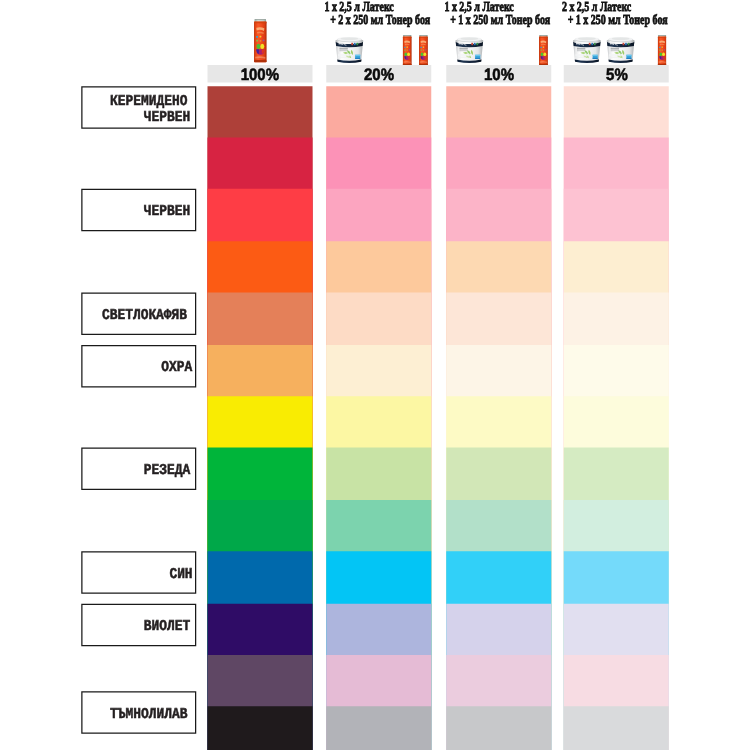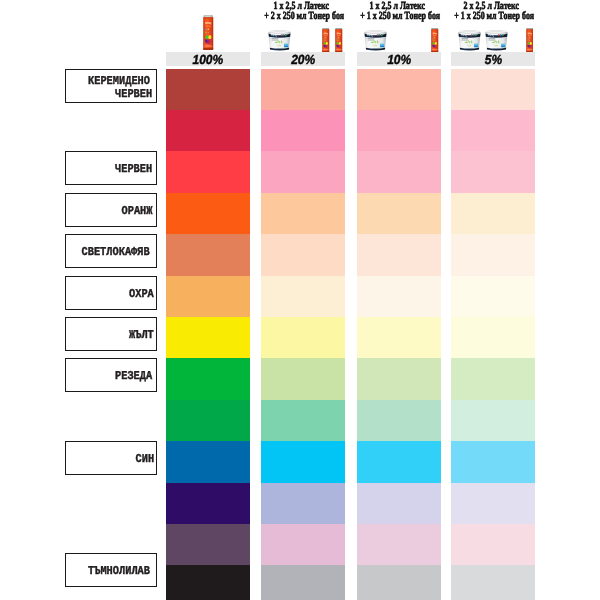--- a/index.html
+++ b/index.html
@@ -3,31 +3,31 @@
 <meta charset="utf-8">
 <title>Color tinting chart</title>
 <style>
   html,body{margin:0;padding:0;background:#ffffff;}
   body{width:600px;height:600px;overflow:hidden;
        font-family:"Liberation Sans",sans-serif;-webkit-font-smoothing:antialiased;text-rendering:geometricPrecision;}
   #sheet{position:relative;width:600px;height:600px;background:#fff;}
 
   
   .col-head{position:absolute;top:0;height:66px;}
-  .head-desc{position:absolute;left:-12px;right:-8px;top:0.5px;text-align:center;
+  .head-desc{position:absolute;left:-12px;right:-8px;top:0.5px;text-align:left;
              color:#111111;}
   .head-desc div{font-family:"Liberation Serif",serif;font-weight:bold;font-size:11px;
                  line-height:10.2px;white-space:nowrap;display:block;}
   .head-desc div>b{display:inline-block;transform:scaleX(0.725);transform-origin:center;
                    font-weight:bold;-webkit-text-stroke:0.62px #111;paint-order:stroke fill;}
   .head-prods{position:absolute;left:0;right:0;top:14px;height:38px;}
   .pct-band{position:absolute;left:0;right:0;top:51.5px;height:14px;background:#e7e7e7;}
   .pct-band span{display:block;width:100%;text-align:center;
                  font-family:"Liberation Sans",sans-serif;font-weight:bold;
-                 font-size:13.2px;line-height:15.8px;color:#0a0a0a;font-style:italic;}
+                 font-size:13.2px;line-height:15.8px;color:#0a0a0a;}
   .pct-band span>b{display:inline-block;transform:scaleX(0.91);transform-origin:center;
                    font-weight:bold;-webkit-text-stroke:0.45px #0a0a0a;}
 
   
   .prod{position:absolute;bottom:0;}
   .prod svg{display:block;}
 
   
   .name-box{position:absolute;left:65px;width:89.5px;
             border:1.85px solid #1a1a1a;background:#fff;
@@ -502,25 +502,20 @@
     <div class="swatch" style="left: 451.4px; width: 83.8px; top: 109.9px; height: 490.1px; background: rgb(253, 185, 205);"></div>
     <div class="name-box" style="top: 151.3px; height: 32px; left: 65px; width: 89.5px;">
       <span class="nm">
         <span class="nl"><b>ЧЕРВЕН</b></span>
       </span>
     </div>
     <div class="swatch" style="left: 166.4px; width: 83.3px; top: 151.3px; height: 448.7px; background: rgb(254, 61, 69);"></div>
     <div class="swatch" style="left: 260.9px; width: 83.8px; top: 151.3px; height: 448.7px; background: rgb(252, 165, 192);"></div>
     <div class="swatch" style="left: 356.9px; width: 83.8px; top: 151.3px; height: 448.7px; background: rgb(252, 180, 200);"></div>
     <div class="swatch" style="left: 451.4px; width: 83.8px; top: 151.3px; height: 448.7px; background: rgb(253, 194, 210);"></div>
-    <div class="name-box" style="top: 192.7px; height: 32px; left: 65px; width: 89.5px;">
-      <span class="nm">
-        <span class="nl"><b>ОРАНЖ</b></span>
-      </span>
-    </div>
     <div class="swatch" style="left: 166.4px; width: 83.3px; top: 192.7px; height: 407.3px; background: rgb(252, 91, 20);"></div>
     <div class="swatch" style="left: 260.9px; width: 83.8px; top: 192.7px; height: 407.3px; background: rgb(253, 201, 156);"></div>
     <div class="swatch" style="left: 356.9px; width: 83.8px; top: 192.7px; height: 407.3px; background: rgb(253, 217, 178);"></div>
     <div class="swatch" style="left: 451.4px; width: 83.8px; top: 192.7px; height: 407.3px; background: rgb(253, 238, 209);"></div>
     <div class="name-box" style="top: 234.1px; height: 32px; left: 65px; width: 89.5px;">
       <span class="nm">
         <span class="nl"><b>СВЕТЛОКАФЯВ</b></span>
       </span>
     </div>
     <div class="swatch" style="left: 166.4px; width: 83.3px; top: 234.1px; height: 365.9px; background: rgb(228, 128, 89);"></div>
@@ -529,25 +524,20 @@
     <div class="swatch" style="left: 451.4px; width: 83.8px; top: 234.1px; height: 365.9px; background: rgb(253, 242, 229);"></div>
     <div class="name-box" style="top: 275.5px; height: 32px; left: 65px; width: 89.5px;">
       <span class="nm">
         <span class="nl"><b>ОХРА</b></span>
       </span>
     </div>
     <div class="swatch" style="left: 166.4px; width: 83.3px; top: 275.5px; height: 324.5px; background: rgb(246, 176, 94);"></div>
     <div class="swatch" style="left: 260.9px; width: 83.8px; top: 275.5px; height: 324.5px; background: rgb(253, 239, 211);"></div>
     <div class="swatch" style="left: 356.9px; width: 83.8px; top: 275.5px; height: 324.5px; background: rgb(253, 245, 231);"></div>
     <div class="swatch" style="left: 451.4px; width: 83.8px; top: 275.5px; height: 324.5px; background: rgb(254, 251, 234);"></div>
-    <div class="name-box" style="top: 316.9px; height: 32px; left: 65px; width: 89.5px;">
-      <span class="nm">
-        <span class="nl"><b>ЖЪЛТ</b></span>
-      </span>
-    </div>
     <div class="swatch" style="left: 166.4px; width: 83.3px; top: 316.9px; height: 283.1px; background: rgb(249, 236, 2);"></div>
     <div class="swatch" style="left: 260.9px; width: 83.8px; top: 316.9px; height: 283.1px; background: rgb(252, 247, 163);"></div>
     <div class="swatch" style="left: 356.9px; width: 83.8px; top: 316.9px; height: 283.1px; background: rgb(253, 250, 197);"></div>
     <div class="swatch" style="left: 451.4px; width: 83.8px; top: 316.9px; height: 283.1px; background: rgb(253, 252, 220);"></div>
     <div class="name-box" style="top: 358.3px; height: 32px; left: 65px; width: 89.5px;">
       <span class="nm">
         <span class="nl"><b>РЕЗЕДА</b></span>
       </span>
     </div>
     <div class="swatch" style="left: 166.4px; width: 83.3px; top: 358.3px; height: 241.7px; background: rgb(0, 181, 58);"></div>
@@ -560,20 +550,25 @@
     <div class="swatch" style="left: 451.4px; width: 83.8px; top: 399.7px; height: 200.3px; background: rgb(210, 238, 223);"></div>
     <div class="name-box" style="top: 441.1px; height: 32px; left: 65px; width: 89.5px;">
       <span class="nm">
         <span class="nl"><b>СИН</b></span>
       </span>
     </div>
     <div class="swatch" style="left: 166.4px; width: 83.3px; top: 441.1px; height: 158.9px; background: rgb(0, 105, 172);"></div>
     <div class="swatch" style="left: 260.9px; width: 83.8px; top: 441.1px; height: 158.9px; background: rgb(3, 197, 245);"></div>
     <div class="swatch" style="left: 356.9px; width: 83.8px; top: 441.1px; height: 158.9px; background: rgb(49, 208, 248);"></div>
     <div class="swatch" style="left: 451.4px; width: 83.8px; top: 441.1px; height: 158.9px; background: rgb(116, 218, 250);"></div>
+    <div class="name-box" style="top: 482.5px; height: 32px; left: 65px; width: 89.5px;">
+      <span class="nm">
+        <span class="nl"><b>ВИОЛЕТ</b></span>
+      </span>
+    </div>
     <div class="swatch" style="left: 166.4px; width: 83.3px; top: 482.5px; height: 117.5px; background: rgb(47, 12, 102);"></div>
     <div class="swatch" style="left: 260.9px; width: 83.8px; top: 482.5px; height: 117.5px; background: rgb(173, 181, 221);"></div>
     <div class="swatch" style="left: 356.9px; width: 83.8px; top: 482.5px; height: 117.5px; background: rgb(213, 210, 235);"></div>
     <div class="swatch" style="left: 451.4px; width: 83.8px; top: 482.5px; height: 117.5px; background: rgb(225, 223, 240);"></div>
     <div class="name-box" style="top: 553px; height: 32px; left: 65px; width: 89.5px;">
       <span class="nm">
         <span class="nl"><b>ТЪМНОЛИЛАВ</b></span>
       </span>
     </div>
     <div class="swatch" style="left: 166.4px; width: 83.3px; top: 523.9px; height: 76.1px; background: rgb(95, 71, 100);"></div>

